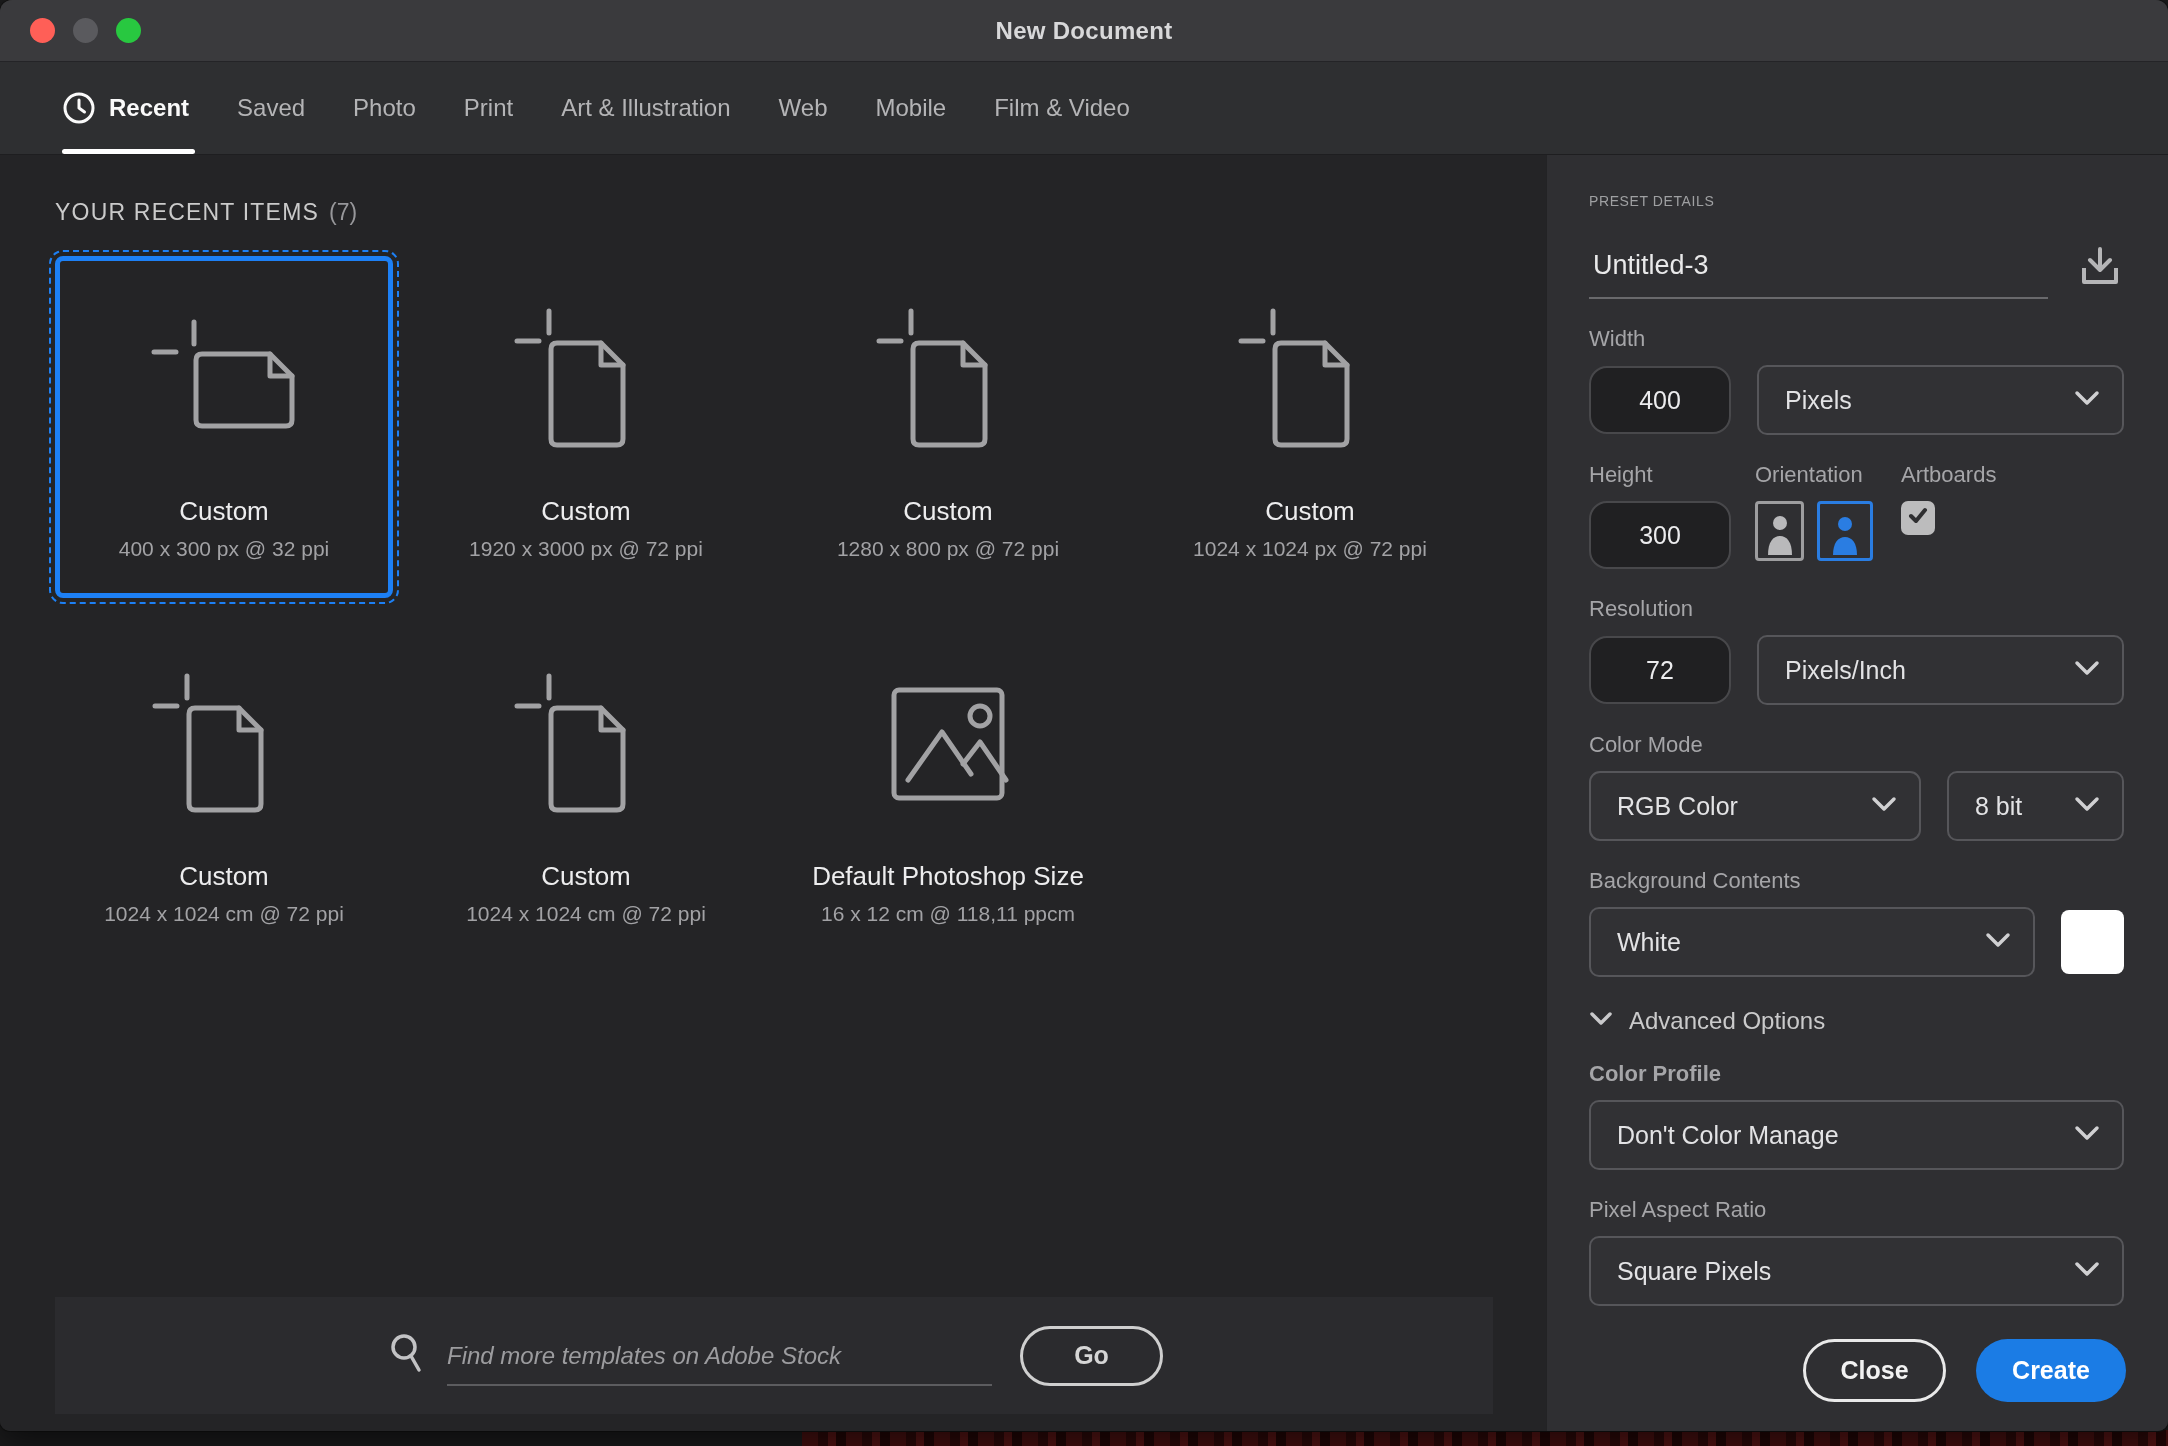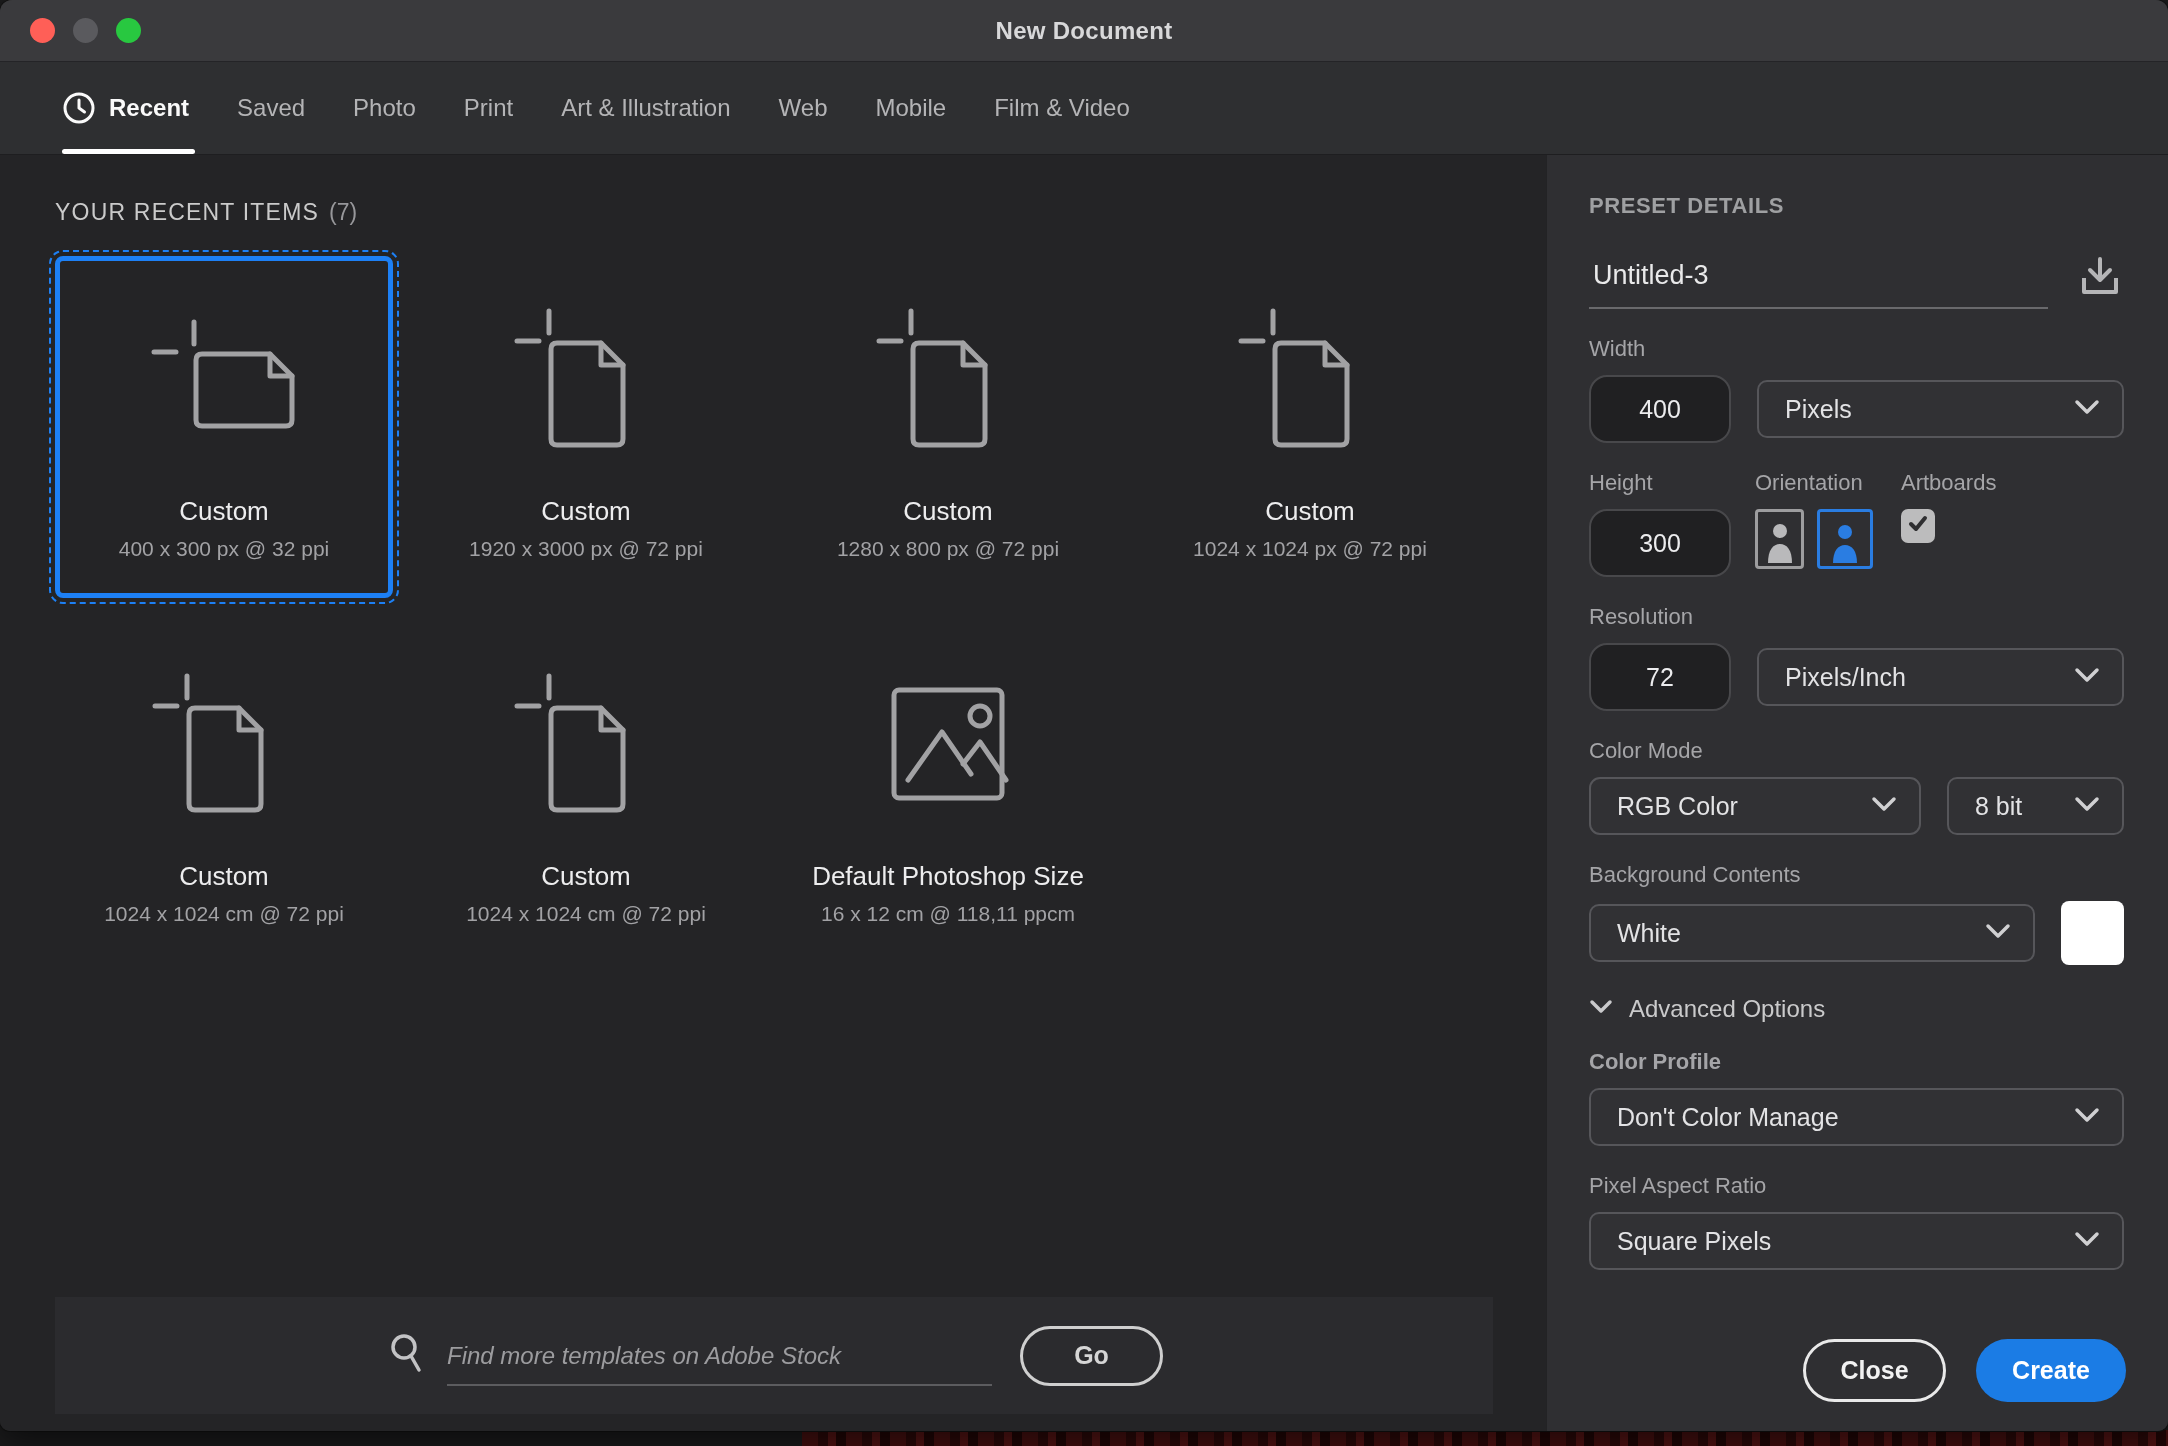--- a/index.html
+++ b/index.html
@@ -76,37 +76,37 @@
   .go-btn {
     margin-left:28px; margin-bottom:0; width:143px; height:60px; border-radius:30px;
     border:3px solid #cfcfcf; background:transparent; color:#d6d6d6;
     font-family:"Liberation Sans", sans-serif; font-size:25px; font-weight:700; cursor:pointer;
   }
   
   .right {
     width:622px; background:#2f2f32; border-left:1px solid #232325;
     padding:38px 44px 0 42px; position:relative; display:flex; flex-direction:column;
   }
-  .panel-head { font-size:22px; color:#9fa0a2; letter-spacing:.6px;font-weight:bold; }
+  .panel-head { font-size:14px; color:#9fa0a2; letter-spacing:.6px; }
   .name-row { margin-top:34px; display:flex; align-items:flex-end; }
   .name-input {
     flex:1; margin-right:28px; background:transparent; border:none; outline:none;
     border-bottom:2px solid #69696c; padding:0 4px 16px 4px;
     font-family:"Liberation Sans", sans-serif; font-size:27px; color:#e9e9ea;
   }
   .save-icon { cursor:pointer; margin-bottom:4px; }
   .f-label { font-size:22px; color:#a5a5a8; }
   .mt-sec { margin-top:27px; } .mb-lab { margin-bottom:13px; }
   .row { display:flex; align-items:center; }
   .num-input {
     width:142px; height:68px; background:#202022; border:2px solid #48484b; border-radius:18px;
     color:#ececee; font-family:"Liberation Sans", sans-serif; font-size:25px; text-align:center; outline:none;
   }
   .select {
-    height:58px; background:#313134; border:2px solid #56565a; border-radius:10px;
+    height:70px; background:#313134; border:2px solid #56565a; border-radius:10px;
     display:flex; align-items:center; justify-content:space-between;
     padding:0 22px 0 26px; cursor:pointer;
   }
   .select .val { font-size:25px; color:#e3e3e5; }
   .chev { flex:none; }
   .w-unit { flex:1; margin-left:26px; }
   .hrow { display:flex; margin-top:27px; }
   .hcol2 { margin-left:24px; } .hcol3 { margin-left:28px; }
   .orient-btns { display:flex; gap:13px; }
   .orient {

